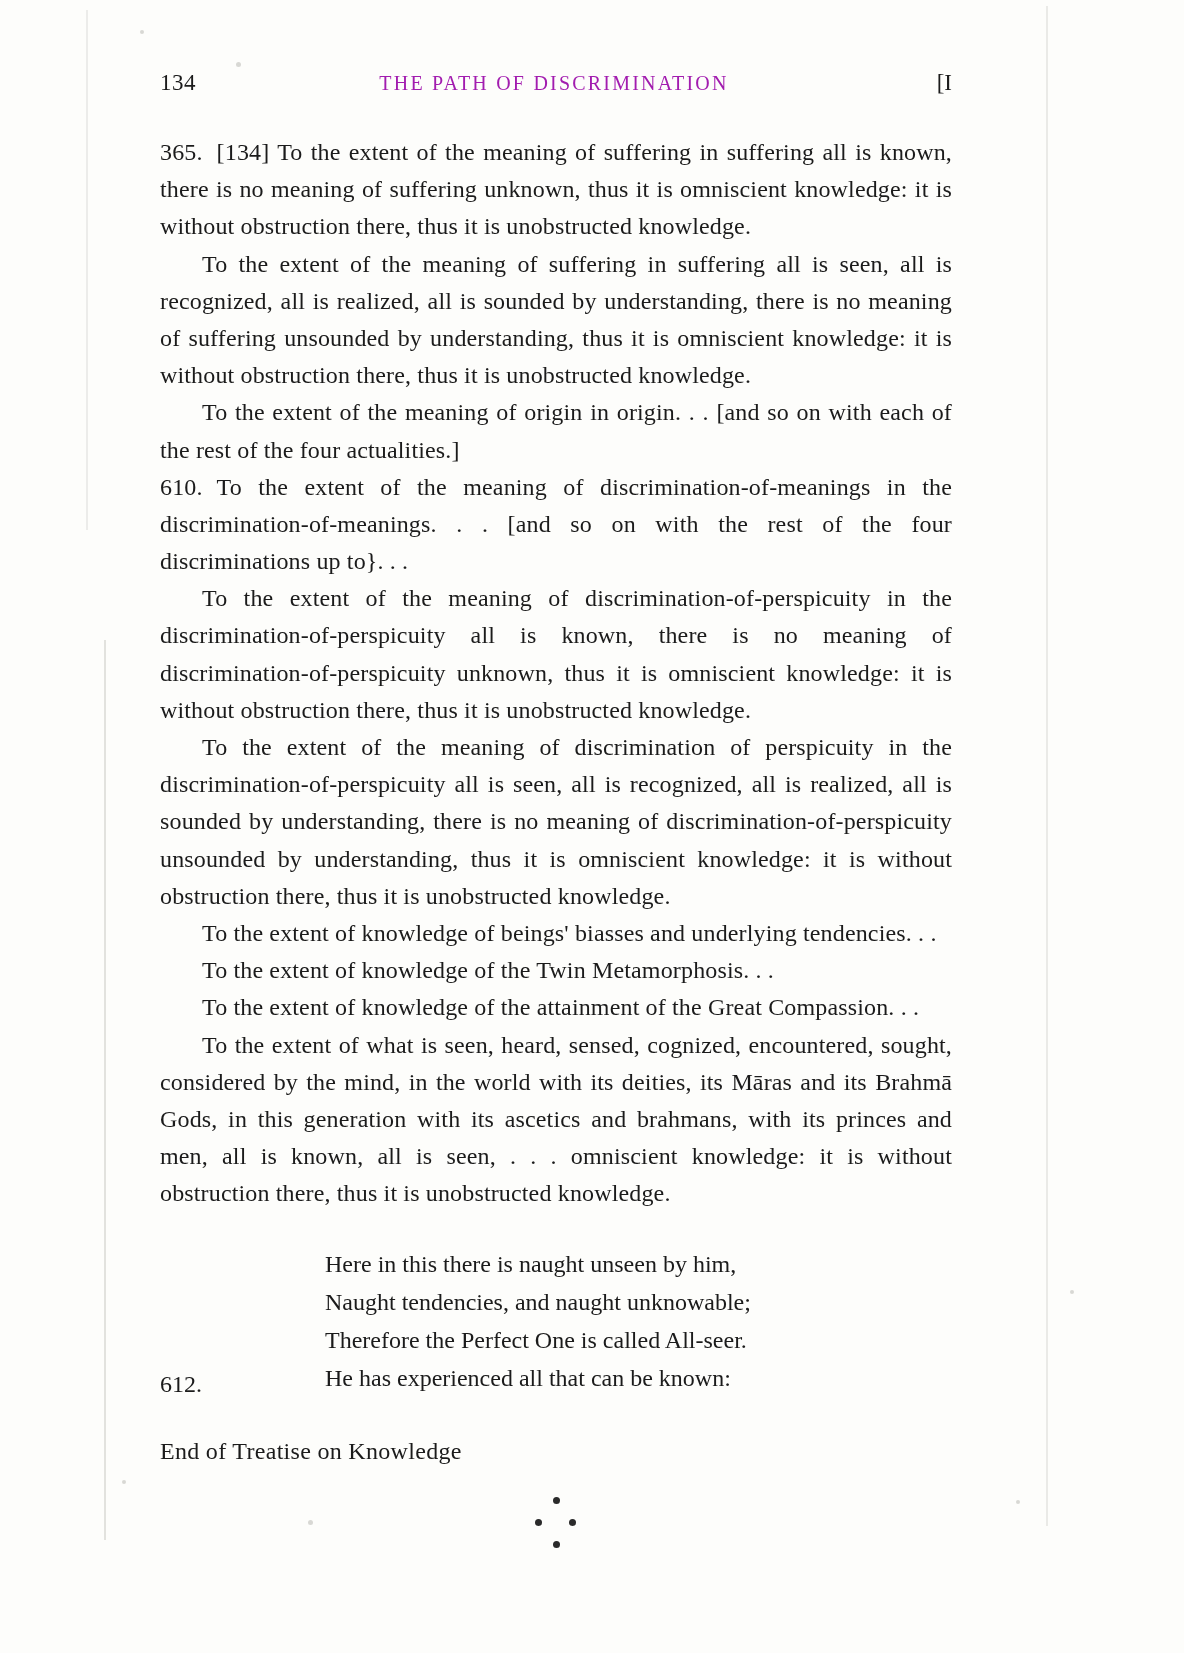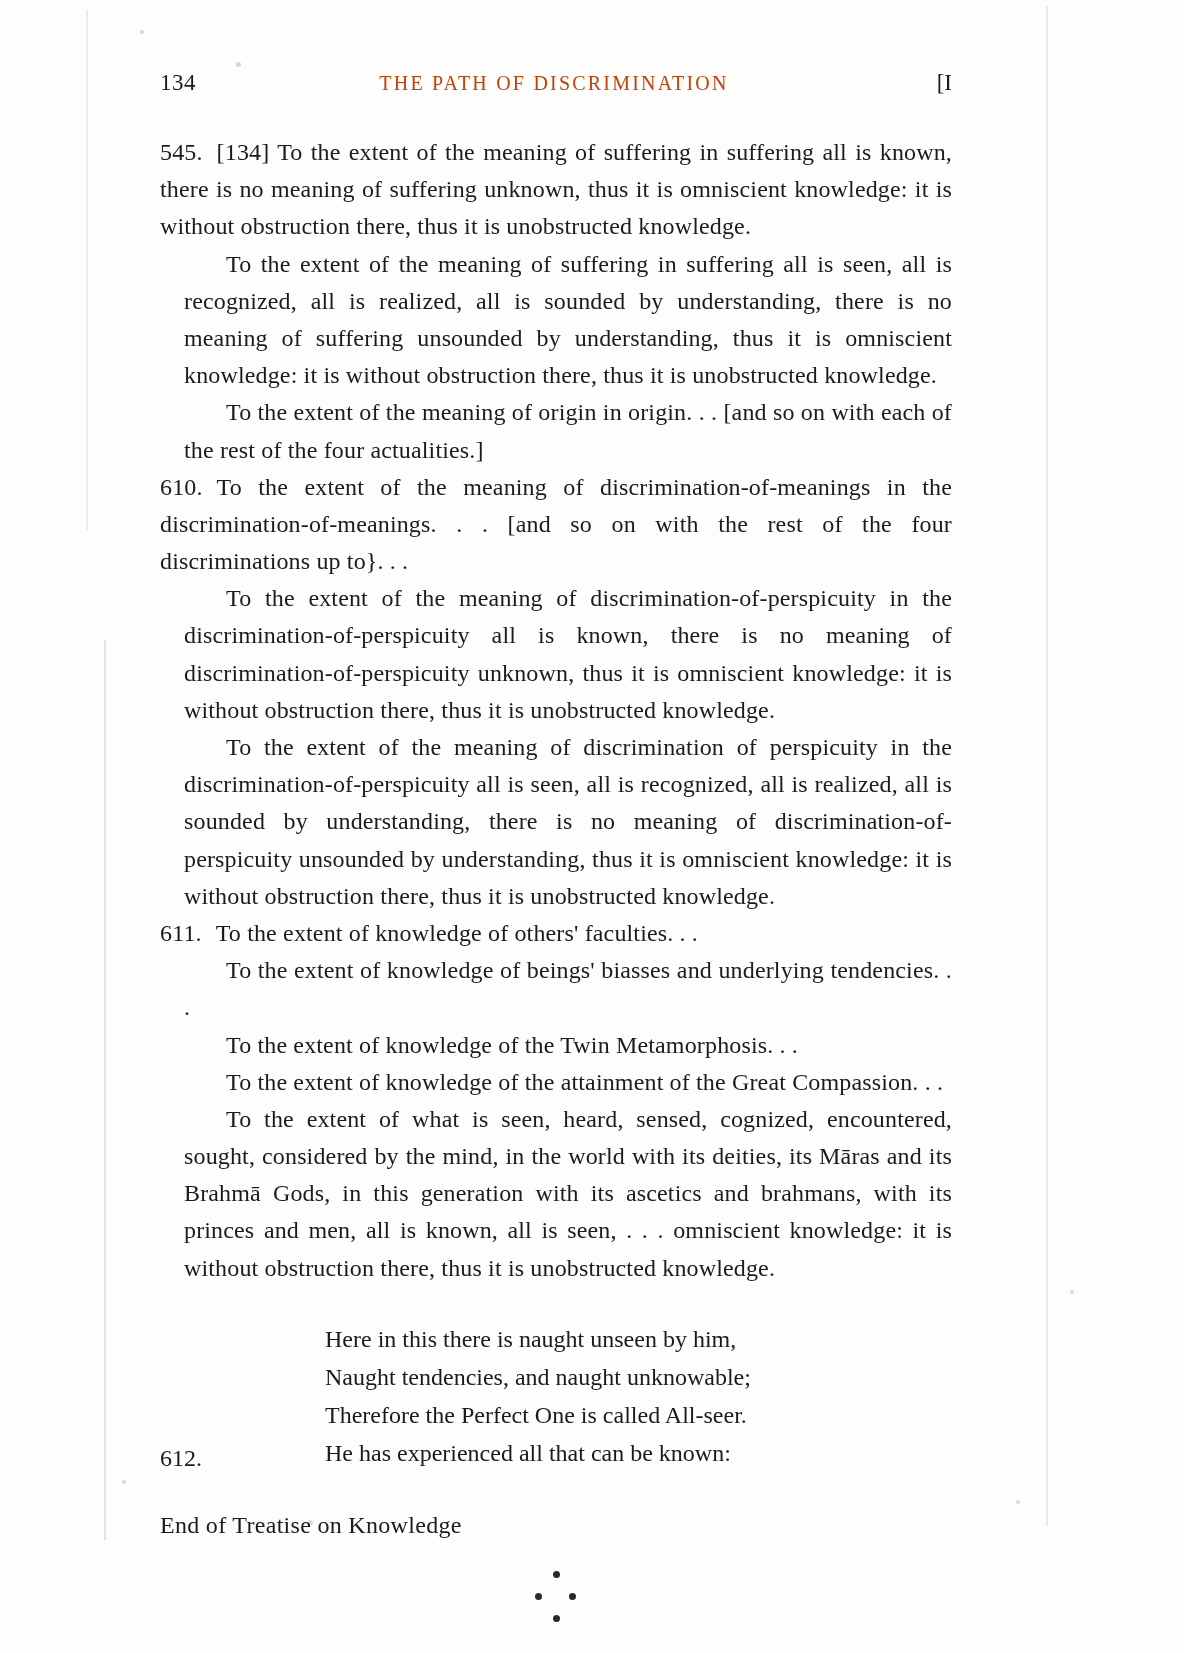--- a/index.html
+++ b/index.html
@@ -64,39 +64,38 @@
   }
   .folio {
     font-size: 23px;
     letter-spacing: .5px;
   }
   .running-title {
     font-size: 20px;
     letter-spacing: 2.2px;
     text-align: center;
     flex: 1;
-    color: #c2410c;
+    color: #a21caf;
   }
   .running-right {
     font-size: 23px;
     width: 40px;
     text-align: right;
   }
 
   p.para {
     margin: 0;
     font-size: 24px;
     line-height: 1.55;
     text-align: justify;
     text-justify: inter-word;
     letter-spacing: .15px;
   }
   p.indent {
     text-indent: 42px;
-    margin-left: 24px;
   }
   p.hang {
     text-indent: 0;
   }
   .num-inline {
     margin-right: 14px;
   }
 
   .verse {
     margin-top: 34px;
@@ -156,38 +155,35 @@
 
   <div class="content">
 
     <div class="header">
       <div class="folio">134</div>
       <div class="running-title">THE PATH OF DISCRIMINATION</div>
       <div class="running-right">[I</div>
     </div>
 
     <p class="para hang">
-      <span class="num-inline">545.</span><span>[134] To the extent of the meaning of suffering in suffering all is known, there is no meaning of suffering unknown, thus it is omniscient knowledge: it is without obstruction there, thus it is unobstructed knowledge.</span>
+      <span class="num-inline">365.</span><span>[134] To the extent of the meaning of suffering in suffering all is known, there is no meaning of suffering unknown, thus it is omniscient knowledge: it is without obstruction there, thus it is unobstructed knowledge.</span>
     </p>
 
     <p class="para indent">To the extent of the meaning of suffering in suffering all is seen, all is recognized, all is realized, all is sounded by understanding, there is no meaning of suffering unsounded by understanding, thus it is omniscient knowledge: it is without obstruction there, thus it is unobstructed knowledge.</p>
 
     <p class="para indent">To the extent of the meaning of origin in origin. . . [and so on with each of the rest of the four actualities.]</p>
 
     <p class="para hang">
       <span class="num-inline">610.</span><span>To the extent of the meaning of discrimination-of-meanings in the discrimination-of-meanings. . . [and so on with the rest of the four discriminations up to}. . .</span>
     </p>
 
     <p class="para indent">To the extent of the meaning of discrimination-of-perspicuity in the discrimination-of-perspicuity all is known, there is no meaning of discrimination-of-perspicuity unknown, thus it is omniscient knowledge: it is without obstruction there, thus it is unobstructed knowledge.</p>
 
     <p class="para indent">To the extent of the meaning of discrimination of perspicuity in the discrimination-of-perspicuity all is seen, all is recognized, all is realized, all is sounded by understanding, there is no meaning of discrimination-of-perspicuity unsounded by understanding, thus it is omniscient knowledge: it is without obstruction there, thus it is unobstructed knowledge.</p>
 
-    <p class="para hang">
-      <span class="num-inline">611.</span><span>To the extent of knowledge of others' faculties. . .</span>
-    </p>
 
     <p class="para indent">To the extent of knowledge of beings' biasses and underlying tendencies. . .</p>
 
     <p class="para indent">To the extent of knowledge of the Twin Metamorphosis. . .</p>
 
     <p class="para indent">To the extent of knowledge of the attainment of the Great Compassion. . .</p>
 
     <p class="para indent">To the extent of what is seen, heard, sensed, cognized, encountered, sought, considered by the mind, in the world with its deities, its Māras and its Brahmā Gods, in this generation with its ascetics and brahmans, with its princes and men, all is known, all is seen, . . . omniscient knowledge: it is without obstruction there, thus it is unobstructed knowledge.</p>
 
     <div class="verse">

